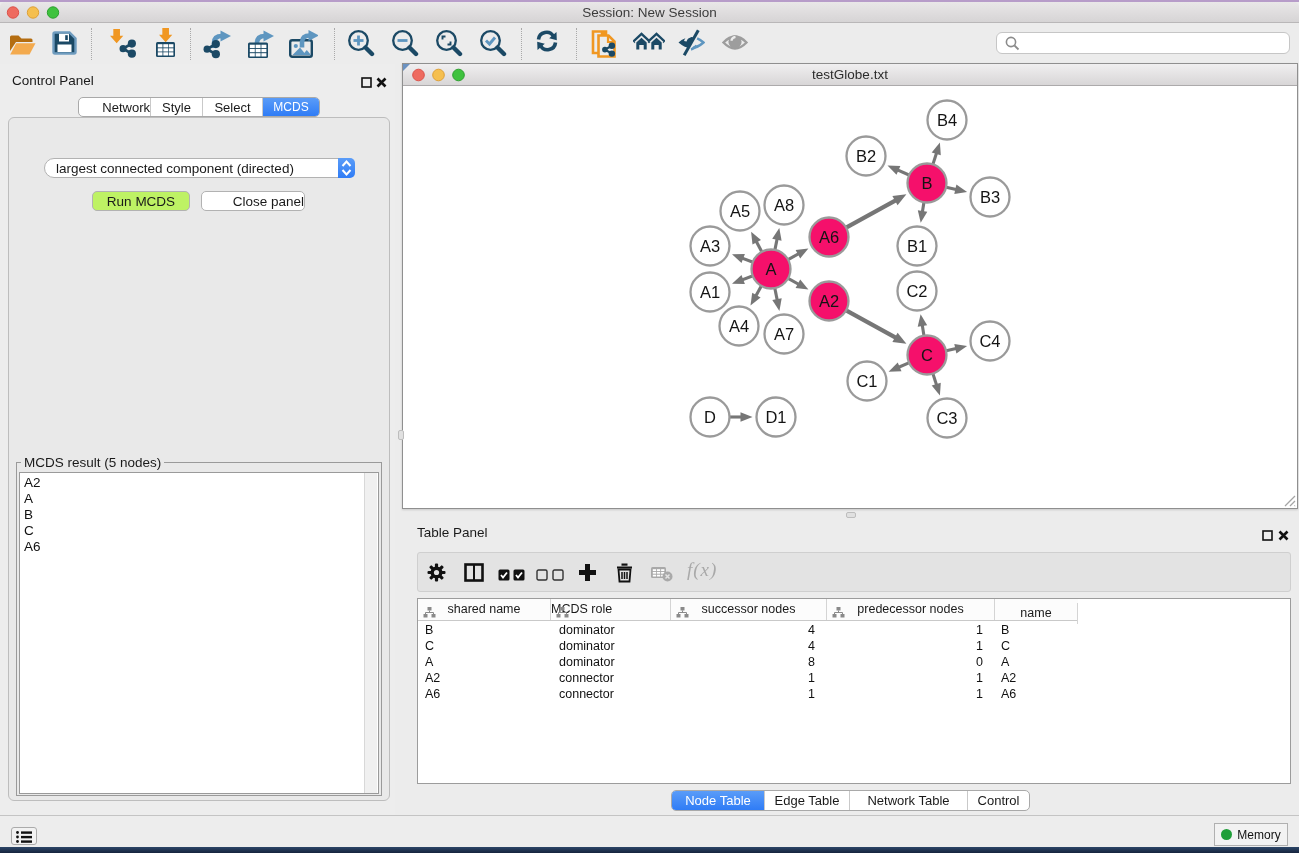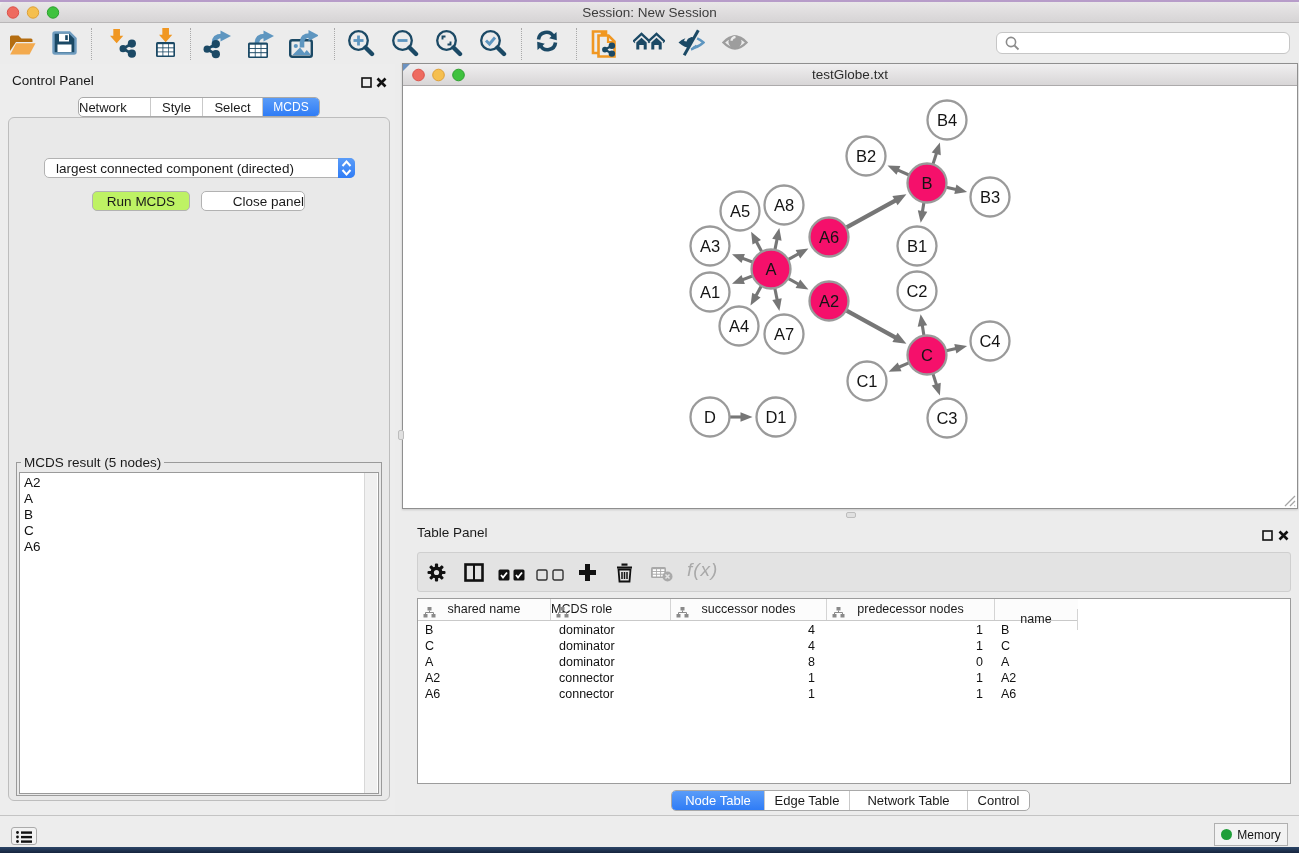--- a/index.html
+++ b/index.html
@@ -163,29 +163,29 @@
 <div class="abs" style="left:0;top:64px;width:395px;height:751px;background:#ededed">
   <div class="abs" style="left:12px;top:9px;font-size:13.5px;color:#1a1a1a">Control Panel</div>
   <div class="abs" style="left:361px;top:10px"><svg width="11" height="11" viewBox="0 0 11 11" style="">
         <rect x="1" y="1" width="9" height="9" fill="none" stroke="#111" stroke-width="1.6"></rect>
       </svg></div>
   <div class="abs" style="left:376px;top:10px"><svg width="11" height="11" viewBox="0 0 11 11" style="">
         <path d="M1.5 1.5 L9.5 9.5 M9.5 1.5 L1.5 9.5" stroke="#111" stroke-width="2.6"></path>
       </svg></div>
 
   <div class="abs" style="left:78px;top:33px;height:20px;display:flex;border:1px solid #a9a9a9;border-radius:5px;overflow:hidden;background:#fff">
-    <div style="width:72px;border-right:1px solid #c9c9c9;text-align:left;font-size:13px;color:#1a1a1a;line-height:19px">Network</div>
+    <div style="width:72px;border-right:1px solid #c9c9c9;text-align:right;font-size:13px;color:#1a1a1a;line-height:19px">Network</div>
     <div style="width:52px;border-right:1px solid #c9c9c9;text-align:center;font-size:13px;color:#1a1a1a;line-height:19px">Style</div>
     <div style="width:60px;border-right:1px solid #c9c9c9;text-align:center;font-size:13px;color:#1a1a1a;line-height:19px">Select</div>
     <div style="width:56px;text-align:center;font-size:12px;color:#fff;line-height:19px;background:linear-gradient(#5a9cf8,#2f7cf6)">MCDS</div>
   </div>
 
   <div class="abs" style="left:8px;top:53px;width:382px;height:684px;background:#e9e9e9;border:1px solid #bdbdbd;border-radius:6px"></div>
 
-  <div class="abs" style="left:44px;top:94px;width:311px;height:20px;background:#fff;border:1px solid #b2b2b2;border-radius:5px">
+  <div class="abs" style="left:44px;top:94px;width:311px;height:20px;background:#fff;border:1px solid #b2b2b2;border-radius:10px">
     <div style="position:absolute;left:11px;top:2px;font-size:13.5px;color:#1a1a1a">largest connected component (directed)</div>
     <div style="position:absolute;right:-1px;top:-1px;width:17px;height:20px;background:linear-gradient(#5a9cf8,#2f7cf6);border-radius:0 5px 5px 0">
       <svg width="17" height="20">
           <path d="M4.5 8 L8.5 3.5 L12.5 8 M4.5 12 L8.5 16.5 L12.5 12" fill="none" stroke="#fff" stroke-width="2"></path>
         </svg>
     </div>
   </div>
 
   <div class="abs" style="left:92px;top:127px;width:98px;height:20px;background:#bef264;border:1px solid #b2b2b2;border-radius:5px;text-align:center;font-size:13.5px;color:#1a1a1a;line-height:19px">Run MCDS</div>
   <div class="abs" style="left:201px;top:127px;width:104px;height:20px;background:#fff;border:1px solid #b2b2b2;border-radius:5px;text-align:right;font-size:13.5px;color:#1a1a1a;line-height:19px">Close panel</div>
@@ -364,21 +364,21 @@
           <rect x="10.1" y="4.2" width="3.3" height="1.8" fill="#fff"></rect>
           <rect x="1.8" y="6.9" width="3.3" height="1.8" fill="#fff"></rect>
           <rect x="5.9" y="6.9" width="3.3" height="1.8" fill="#fff"></rect>
           <rect x="10.1" y="6.9" width="3.3" height="1.8" fill="#fff"></rect>
           <rect x="1.8" y="9.7" width="3.3" height="1.8" fill="#fff"></rect>
           <rect x="5.9" y="9.7" width="3.3" height="1.8" fill="#fff"></rect>
           <rect x="10.1" y="9.7" width="3.3" height="1.8" fill="#fff"></rect>
           <circle cx="16.5" cy="11.5" r="5" fill="#a9a9a9"></circle>
           <path d="M14.5 9.5 L18.5 13.5 M18.5 9.5 L14.5 13.5" stroke="#e3e3e3" stroke-width="1.5"></path>
         </svg></div>
-    <div class="abs" style="left:269px;top:6px"><span style="font-family:Liberation Sans, sans-serif;font-style:italic;font-size:19px;color:#a9a9a9;letter-spacing:1px">f(x)</span></div>
+    <div class="abs" style="left:269px;top:6px"><span style="font-family:Liberation Serif, serif;font-style:italic;font-size:19px;color:#a9a9a9;letter-spacing:1px">f(x)</span></div>
   </div>
 
   <div class="abs" style="left:15px;top:78px;width:874px;height:186px;background:#fff;border:1px solid #9c9c9c">
 
     <div class="abs" style="left:0;top:0;width:660px;height:22px;background:#fcfcfc;border-bottom:1px solid #c9c9c9">
       <div class="abs" style="left:0;top:0;width:133px;height:21px;border-right:1px solid #d4d4d4;text-align:center;font-size:12.5px;color:#1a1a1a;line-height:21px"><span style="position:absolute;left:5px;top:4px"><svg width="13" height="12" viewBox="0 0 13 12" style="vertical-align:-1px">
               <rect x="4.5" y="1" width="4" height="3.5" fill="#8a8a8a"></rect>
               <rect x="0.5" y="8" width="4" height="3.5" fill="#8a8a8a"></rect>
               <rect x="8.5" y="8" width="4" height="3.5" fill="#8a8a8a"></rect>
               <path d="M6.5 4.5 L6.5 6.5 M2.5 8 L2.5 6.5 L10.5 6.5 L10.5 8" fill="none" stroke="#8a8a8a" stroke-width="1"></path>
@@ -394,21 +394,21 @@
               <rect x="0.5" y="8" width="4" height="3.5" fill="#8a8a8a"></rect>
               <rect x="8.5" y="8" width="4" height="3.5" fill="#8a8a8a"></rect>
               <path d="M6.5 4.5 L6.5 6.5 M2.5 8 L2.5 6.5 L10.5 6.5 L10.5 8" fill="none" stroke="#8a8a8a" stroke-width="1"></path>
             </svg></span>successor nodes</div>
       <div class="abs" style="left:409px;top:0;width:168px;height:21px;border-right:1px solid #d4d4d4;text-align:center;font-size:12.5px;color:#1a1a1a;line-height:21px"><span style="position:absolute;left:5px;top:4px"><svg width="13" height="12" viewBox="0 0 13 12" style="vertical-align:-1px">
               <rect x="4.5" y="1" width="4" height="3.5" fill="#8a8a8a"></rect>
               <rect x="0.5" y="8" width="4" height="3.5" fill="#8a8a8a"></rect>
               <rect x="8.5" y="8" width="4" height="3.5" fill="#8a8a8a"></rect>
               <path d="M6.5 4.5 L6.5 6.5 M2.5 8 L2.5 6.5 L10.5 6.5 L10.5 8" fill="none" stroke="#8a8a8a" stroke-width="1"></path>
             </svg></span>predecessor nodes</div>
-      <div class="abs" style="left:577px;top:10px;width:83px;height:21px;border-right:1px solid #d4d4d4;text-align:center;font-size:12.5px;color:#1a1a1a;line-height:21px">name</div>
+      <div class="abs" style="left:577px;top:4px;width:83px;height:21px;border-right:1px solid #d4d4d4;text-align:center;font-size:12.5px;color:#1a1a1a;line-height:21px">name</div>
     </div>
 
     <div class="abs" style="left:0;top:23px;width:872px;font-size:12.5px;color:#111">
       <div class="abs" style="left:0;top:0px;width:872px;height:16px">
         <span class="abs" style="left:7px;top:1px">B</span>
         <span class="abs" style="left:141px;top:1px">dominator</span>
         <span class="abs" style="left:253px;top:1px;width:144px;text-align:right">4</span>
         <span class="abs" style="left:409px;top:1px;width:156px;text-align:right">1</span>
         <span class="abs" style="left:583px;top:1px">B</span>
       </div>

